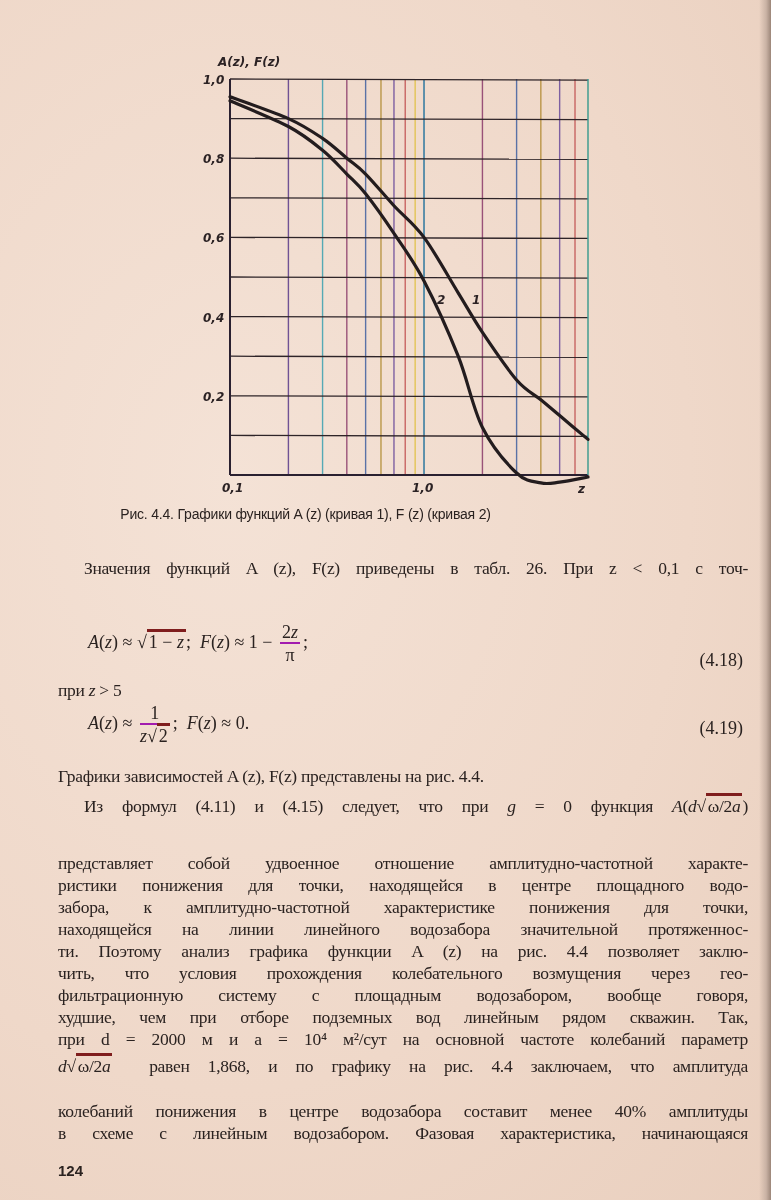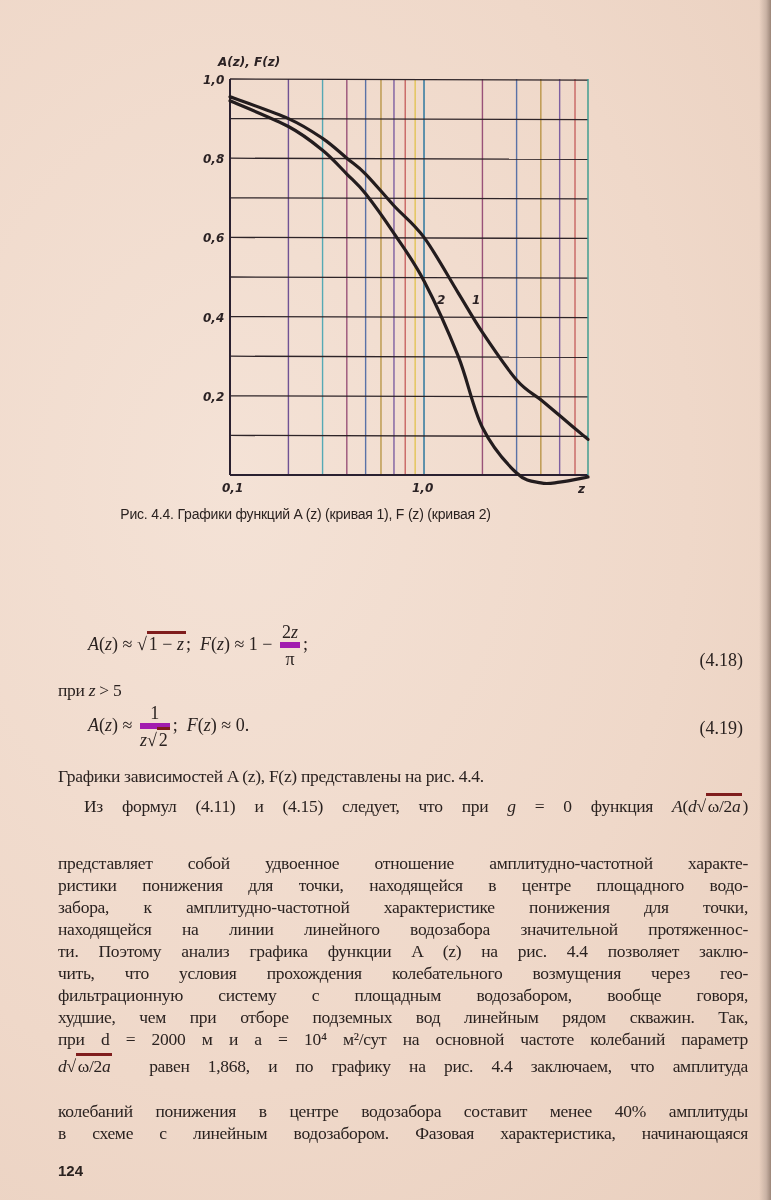--- a/index.html
+++ b/index.html
@@ -14,21 +14,21 @@
   #chart { position: absolute; left: 0; top: 0; }
   .axlbl { font-family: "DejaVu Sans", sans-serif; font-style: italic; font-weight: bold; fill: #2b2224; font-size: 12px; }
   .caption { position: absolute; left: 0; width: 611px; top: 506px; text-align: center;
     font-family: "Liberation Sans Narrow", "Liberation Sans", sans-serif; font-size: 14px; letter-spacing: -0.2px; }
   .p { position: absolute; font-size: 17.5px; line-height: 22px; letter-spacing: -0.3px; white-space: nowrap; }
   .j { text-align: justify; text-align-last: justify; white-space: normal; }
   .eq { position: absolute; font-size: 18px; white-space: nowrap; }
   .eqnum { position: absolute; right: 28px; font-size: 18px; padding-left: 28px; }
   i.m { font-family: "Liberation Serif", serif; font-style: italic; }
   .frac { display: inline-block; vertical-align: middle; text-align: center; margin: 0 3px; }
-  .frac .num { display: block; border-bottom: 6px solid #a21caf; padding: 0 2px; line-height: 20px; }
+  .frac .num { display: block; border-bottom: 2px solid #a21caf; padding: 0 2px; line-height: 20px; }
   .frac .den { display: block; line-height: 22px; }
   .sqrt { border-top: 3px solid #7f1d1d; padding: 0 2px; }
   .pageno { position: absolute; left: 58px; top: 1162px; font-family: "Liberation Sans", sans-serif; font-weight: bold; font-size: 15px; }
 </style>
 </head>
 <body>
 
 <div class="edge"></div>
 
 <svg id="chart" width="771" height="500">
@@ -83,20 +83,21 @@
       <text x="472" y="304" class="axlbl" font-size="13">1</text>
     </g>
 </svg>
 
 <div class="caption">
   <span>Рис. 4.4.</span>
   <span>Графики функций A (z)  (кривая 1), F (z)  (кривая 2)</span>
 </div>
 
 <div class="p" style="left:58px; top:557px; width:690px;">
+  <div class="j" style="text-indent:26px;">Значения функций A (z), F(z) приведены в табл. 26. При z &lt; 0,1 с точ-</div>
 </div>
 
 <div class="eq" style="left:88px; top:622px;">
   <i class="m">A</i>(<i class="m">z</i>) ≈ √<span class="sqrt">1 − <i class="m">z</i></span>;&nbsp; <i class="m">F</i>(<i class="m">z</i>) ≈ 1 −
   <span class="frac"><span class="num">2<i class="m">z</i></span><span class="den">π</span></span>;
 </div>
 <div class="eqnum" style="top:650px;">(4.18)</div>
 
 <div class="p" style="left:58px; top:679px;">при <i class="m">z</i> &gt; 5</div>
 

